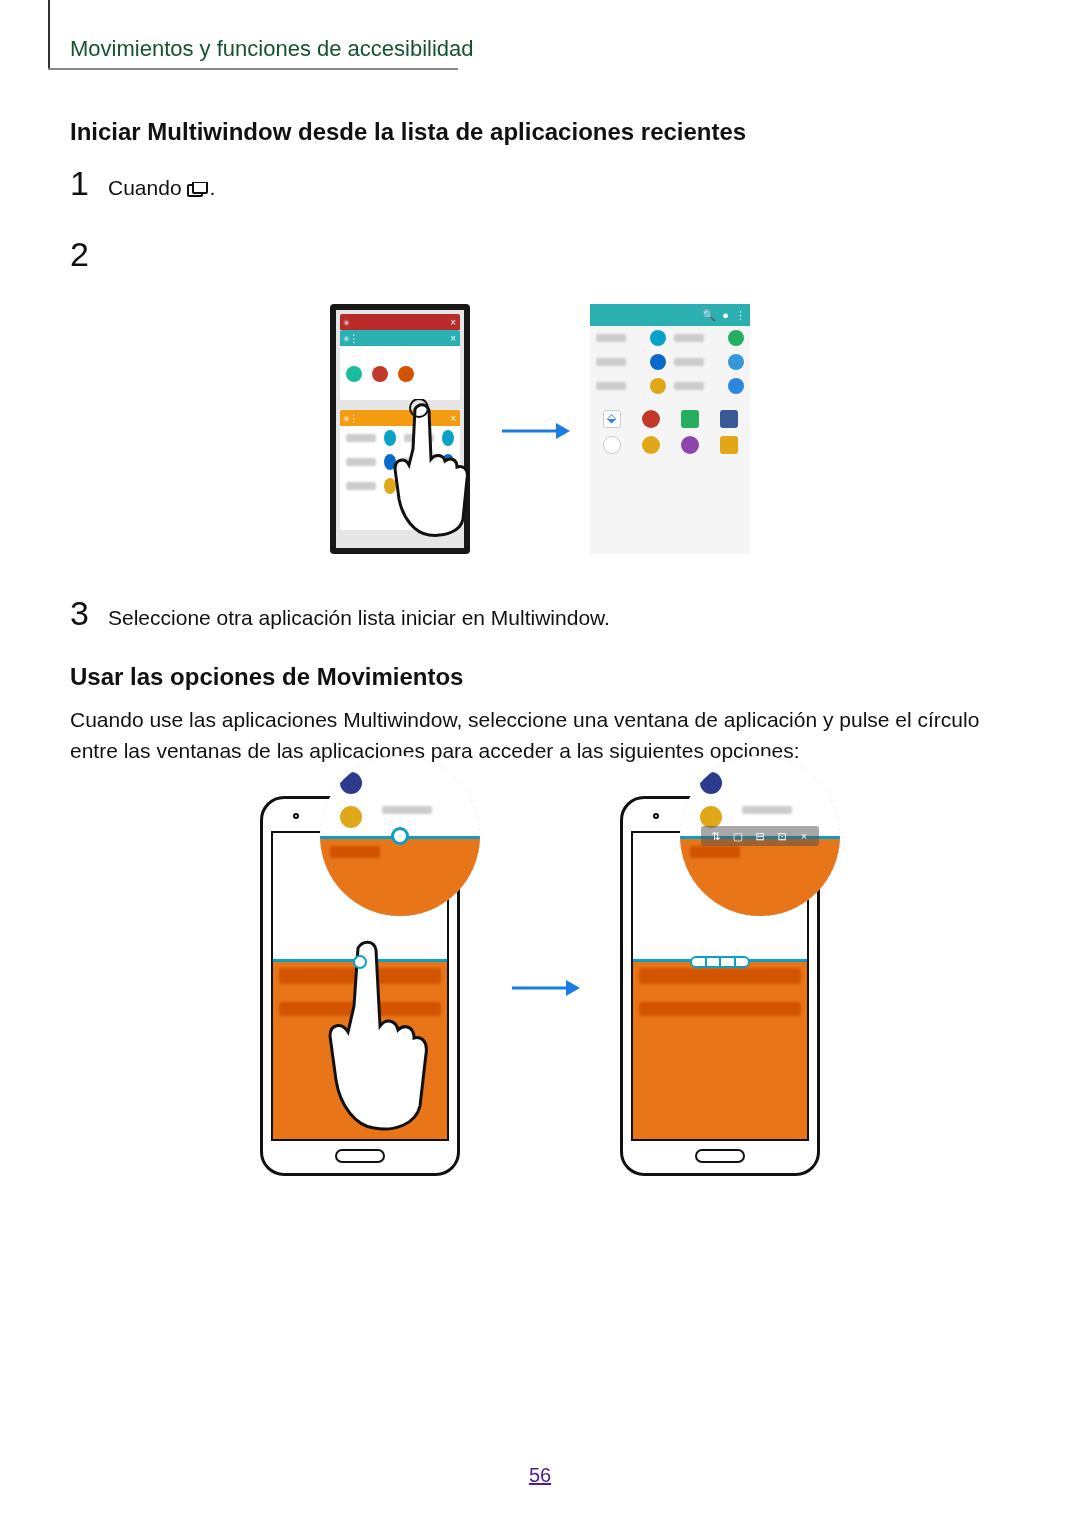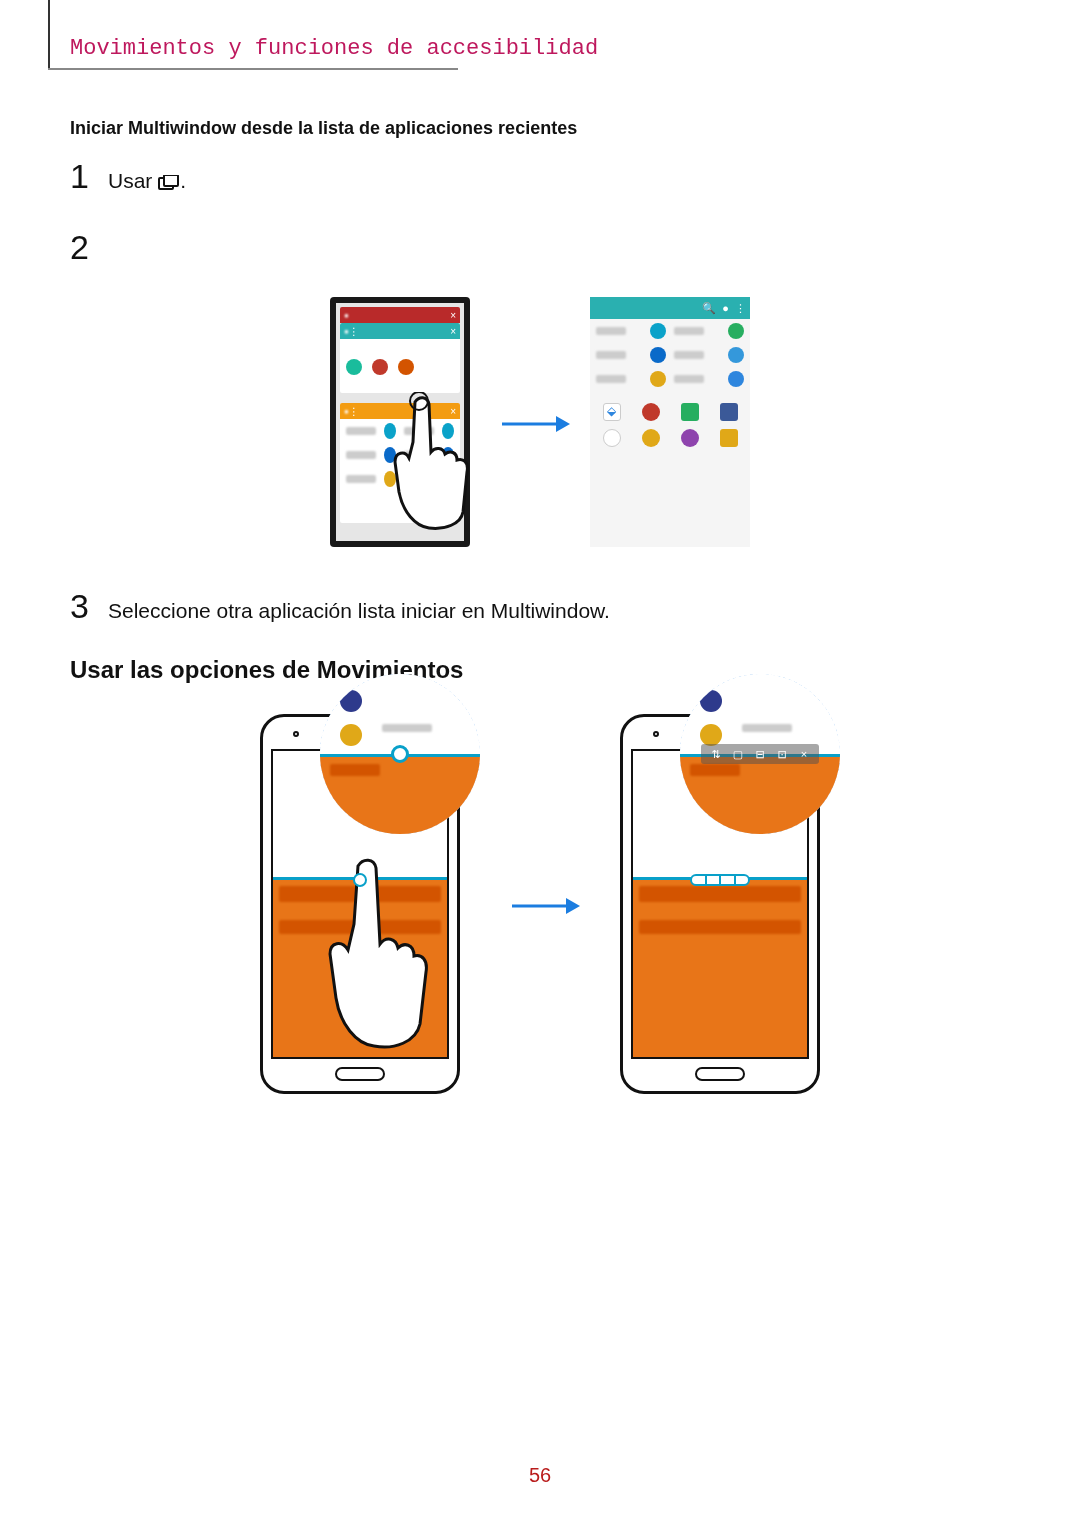--- a/index.html
+++ b/index.html
@@ -25,31 +25,30 @@
     top: 68px;
     width: 410px;
     height: 2px;
     background: #888;
   }
   .section-label {
     position: absolute;
     left: 70px;
     top: 36px;
     font-size: 22px;
-    color: #be185d;
-    font-family: Liberation Mono, monospace;
+    color: #14532d;
   }
   .content {
     position: absolute;
     left: 70px;
     top: 110px;
     width: 940px;
   }
   h2 {
-    font-size: 18px;
+    font-size: 24px;
     font-weight: bold;
     margin-top: 8px;
     margin-bottom: 18px;
   }
   h3 {
     font-size: 24px;
     font-weight: bold;
     margin-top: 30px;
     margin-bottom: 14px;
   }
@@ -222,38 +221,39 @@
     display:flex; gap:8px; background:rgba(80,80,80,0.5); padding:3px 8px; border-radius:3px;
   }
   .mag-toolbar .tb { width:14px; height:14px; display:flex; align-items:center; justify-content:center; color:#fff; font-size:11px; }
 
   .page-num {
     position: absolute;
     bottom: 40px;
     left: 50%;
     transform: translateX(-50%);
     font-size: 20px;
-    color: #b91c1c;
+    color: #4c1d95;
+    text-decoration: underline;
   }
 </style>
 </head>
 <body>
 
 <div class="tab-edge"></div>
 <div class="tab-bottom"></div>
 <div class="section-label">Movimientos y funciones de accesibilidad</div>
 
 <div class="content">
 
   <h2>Iniciar Multiwindow desde la lista de aplicaciones recientes</h2>
 
   <div class="step">
     <div class="step-num">1</div>
     <div class="step-text">
-      <span>Usar </span><span class="inline-icon"><svg width="22" height="16" viewBox="0 0 22 16">
+      <span>Cuando </span><span class="inline-icon"><svg width="22" height="16" viewBox="0 0 22 16">
             <rect x="1" y="3" width="14" height="11" rx="1" fill="none" stroke="#111" stroke-width="2"></rect>
             <rect x="6" y="0" width="14" height="11" rx="1" fill="#fff" stroke="#111" stroke-width="2"></rect>
           </svg></span><span>.</span>
     </div>
   </div>
 
   <div class="step">
     <div class="step-num">2</div>
   </div>
 
@@ -387,20 +387,21 @@
     </div>
   </div>
 
   <div class="step">
     <div class="step-num">3</div>
     <div class="step-text">Seleccione otra aplicación lista iniciar en Multiwindow.</div>
   </div>
 
   <h3>Usar las opciones de Movimientos</h3>
 
+  <p class="body-text">Cuando use las aplicaciones Multiwindow, seleccione una ventana de aplicación y pulse el círculo entre las ventanas de las aplicaciones para acceder a las siguientes opciones:</p>
 
   <div class="figure-row2">
 
     <div style="position:relative;">
       <div class="phone">
         <div class="earpiece"></div>
           <div class="cam"></div>
           <div class="led"></div>
         <div class="screen2">
           <div class="top-app"></div>

